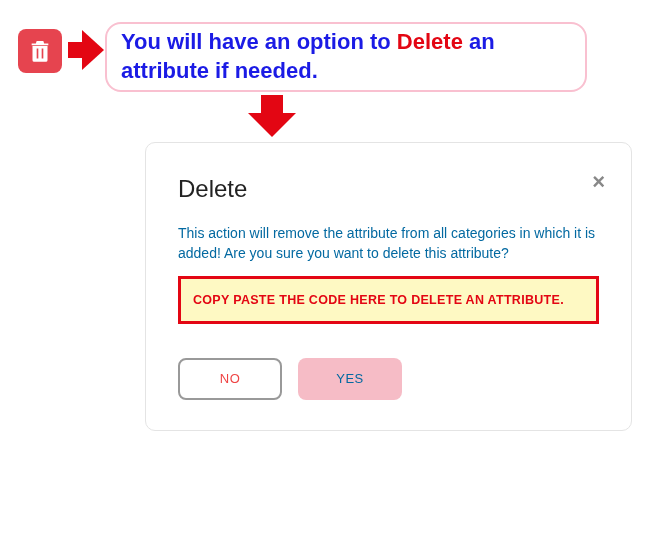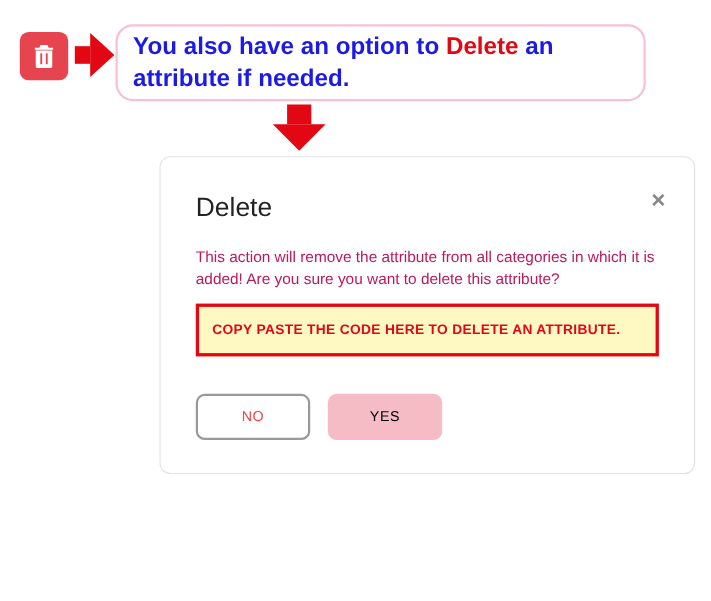--- a/index.html
+++ b/index.html
@@ -108,21 +108,21 @@
   top: 28px;
   right: 26px;
   font-size: 22px;
   color: #888;
   line-height: 1;
   cursor: pointer;
   font-weight: bold;
 }
 .modal-body {
   font-size: 14px;
-  color: #be185d;
+  color: #0369a1;
   line-height: 1.45;
 }
 .confirm-line {
   margin-top: 14px;
   font-size: 14px;
   color: #222;
   position: relative;
 }
 .code-circle {
   position: relative;
@@ -169,38 +169,38 @@
   justify-content: center;
   letter-spacing: 0.5px;
 }
 .btn-no {
   background: #fff;
   border: 2px solid #999;
   color: #ef4444;
 }
 .btn-yes {
   background: #f6bcc6;
-  color: #000000;
+  color: #0369a1;
   border: none;
 }
 </style>
 </head>
 <body>
 
 <div class="trash-btn">
   <svg viewBox="0 0 24 28">
     <path d="M3 8h18v17a2 2 0 0 1-2 2H5a2 2 0 0 1-2-2V8zm5 3v12h2V11H8zm6 0v12h2V11h-2zM8 2h8l1 3h5v2H2V5h5l1-3z"></path>
   </svg>
 </div>
 
 <div class="arrow-right"></div>
 
 <div class="callout">
   <div class="callout-text">
-    <span>You also have an option to </span><span class="red-word">Delete</span><span> an attribute if needed.</span>
+    <span>You will have an option to </span><span class="red-word">Delete</span><span> an attribute if needed.</span>
   </div>
 </div>
 
 <div class="arrow-down"></div>
 
 <div class="modal">
   <div class="modal-title">Delete</div>
   <div class="close">×</div>
   <div class="modal-body">This action will remove the attribute from all categories in which it is added! Are you sure you want to delete this attribute?</div>
   <div class="code-input">COPY PASTE THE CODE HERE TO DELETE AN ATTRIBUTE.</div>

